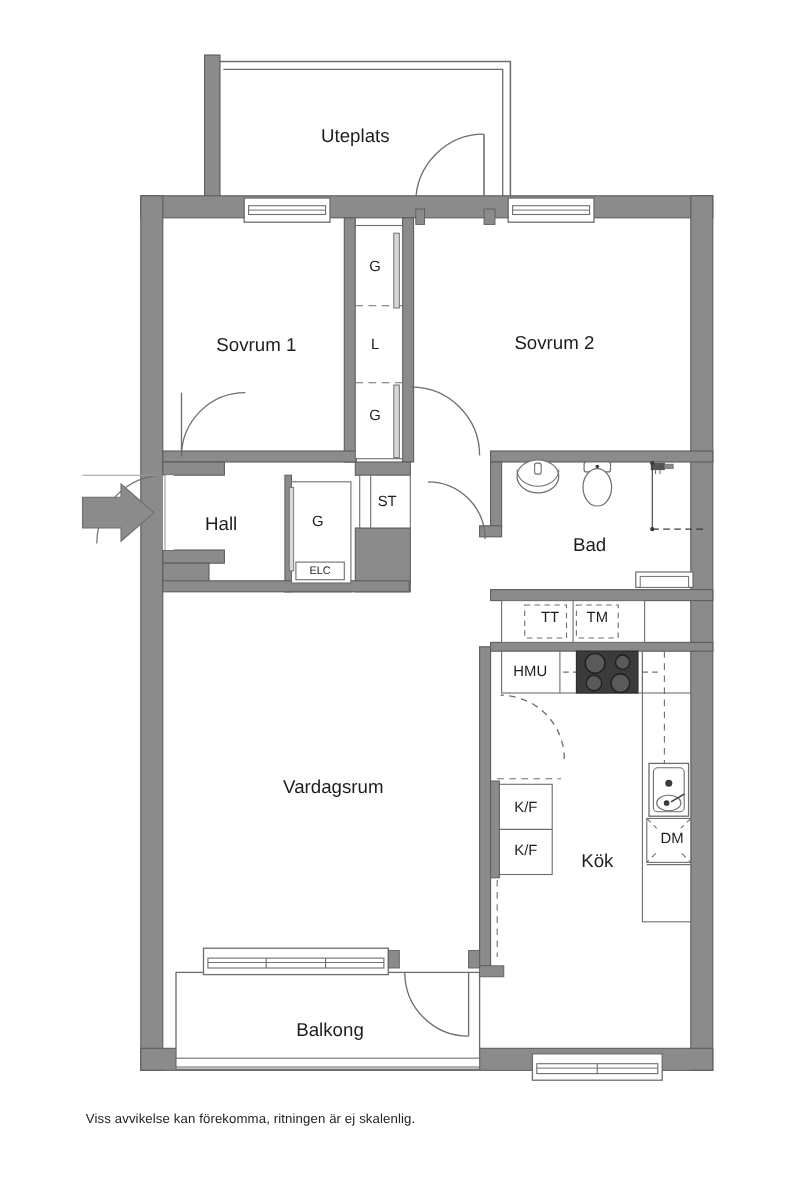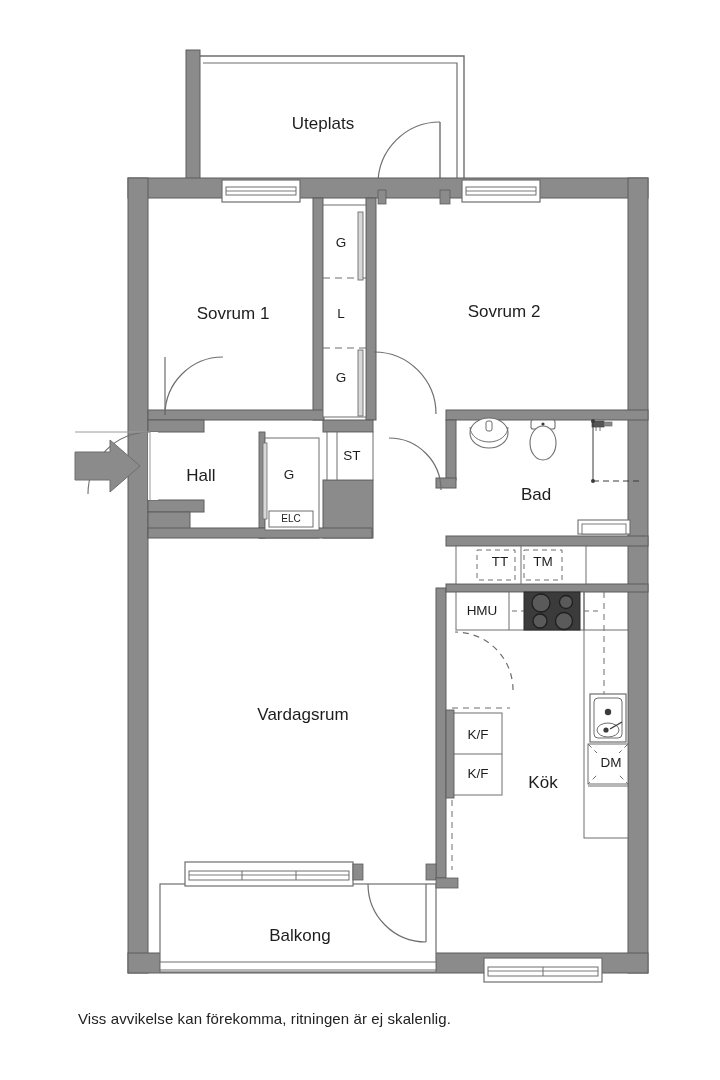--- a/index.html
+++ b/index.html
@@ -48,21 +48,21 @@
     fill: #1d1d1d;
     font-size: 10px;
     text-anchor: middle;
     dominant-baseline: middle;
   }
   .caption-text {
     position: absolute;
     left: 78px;
     top: 1010px;
     font-family: "Liberation Sans", sans-serif;
-    font-size: 15px;
+    font-size: 12px;
     color: #222222;
     letter-spacing: 0.1px;
     white-space: nowrap;
   }
 </style>
 </head>
 <body>
 
 <div id="plan-root">
 

